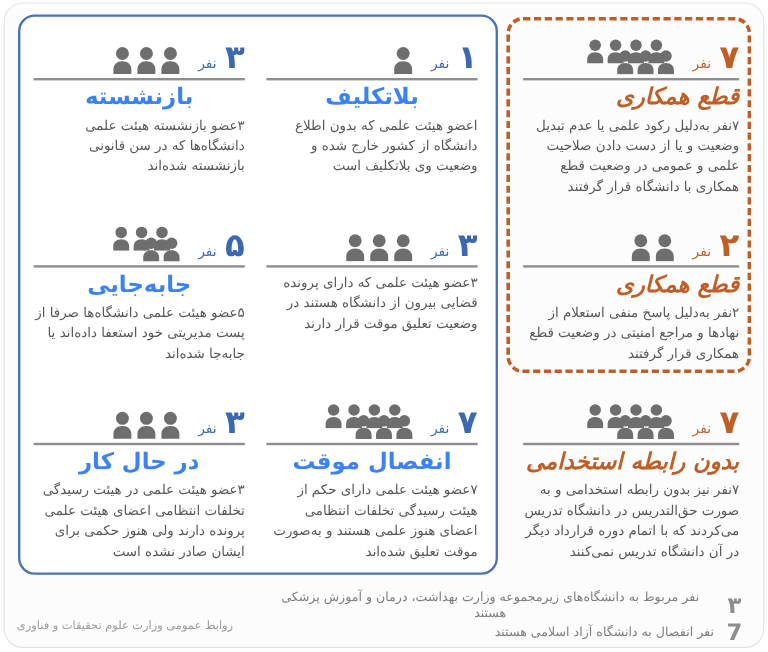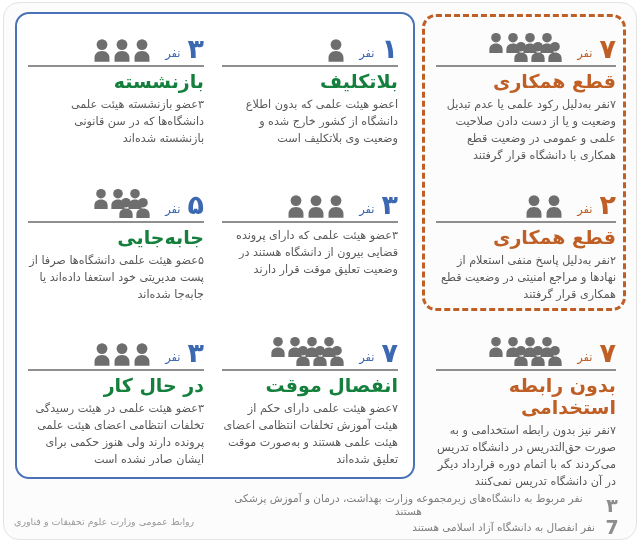--- a/index.html
+++ b/index.html
@@ -124,22 +124,22 @@
     margin-top: 3px;
     margin-bottom: 4px;
   }
 
   .card-title {
     font-size: 19px;
     font-weight: bold;
     line-height: 1.15;
     margin-bottom: 3px;
   }
-  .card-title.blue { color: #15803d; }
-  .card-title.orange { color: #bf5f26; }
+  .card-title.blue { color: #3b82f6; text-align: center; }
+  .card-title.orange { color: #bf5f26; font-style: italic; }
 
   .card-desc {
     font-size: 11.2px;
     line-height: 1.52;
     color: #585858;
   }
 
   
   .footer-notes {
     position: absolute;
@@ -411,21 +411,21 @@
                 <svg width="16" height="21" viewBox="0 0 20 26">
                   <circle cx="10" cy="7" r="6" fill="#6e6e6e"></circle>
                   <path d="M10 14.2c-5.1 0-8.3 3.2-8.3 7.4V26h16.6v-4.4c0-4.2-3.2-7.4-8.3-7.4z" fill="#6e6e6e"></path>
                 </svg>
               </div>
             </div>
           </div>
         </div>
         <div class="divider"></div>
         <div class="card-title blue">انفصال موقت</div>
-        <div class="card-desc">۷عضو هیئت علمی دارای حکم از هیئت آموزش تخلفات انتظامی اعضای هیئت علمی هستند و به‌صورت موقت تعلیق شده‌اند</div>
+        <div class="card-desc">۷عضو هیئت علمی دارای حکم از هیئت رسیدگی تخلفات انتظامی اعضای هنوز علمی هستند و به‌صورت موقت تعلیق شده‌اند</div>
       </div>
       <div class="card" style="left: 436px; top: 326px; width: 180px;">
         <div class="card-head">
           <span class="count orange">۷</span>
           <span class="count-unit orange">نفر</span>
           <div class="people" style="position:relative;align-items:flex-end;">
             <div style="position:relative;height:34px;display:flex;align-items:flex-end;">
               <div style="position:absolute;bottom:9px;right:8px;display:flex;gap:1px;">
                 <svg width="16" height="21" viewBox="0 0 20 26">
                   <circle cx="10" cy="7" r="6" fill="#6e6e6e"></circle>

